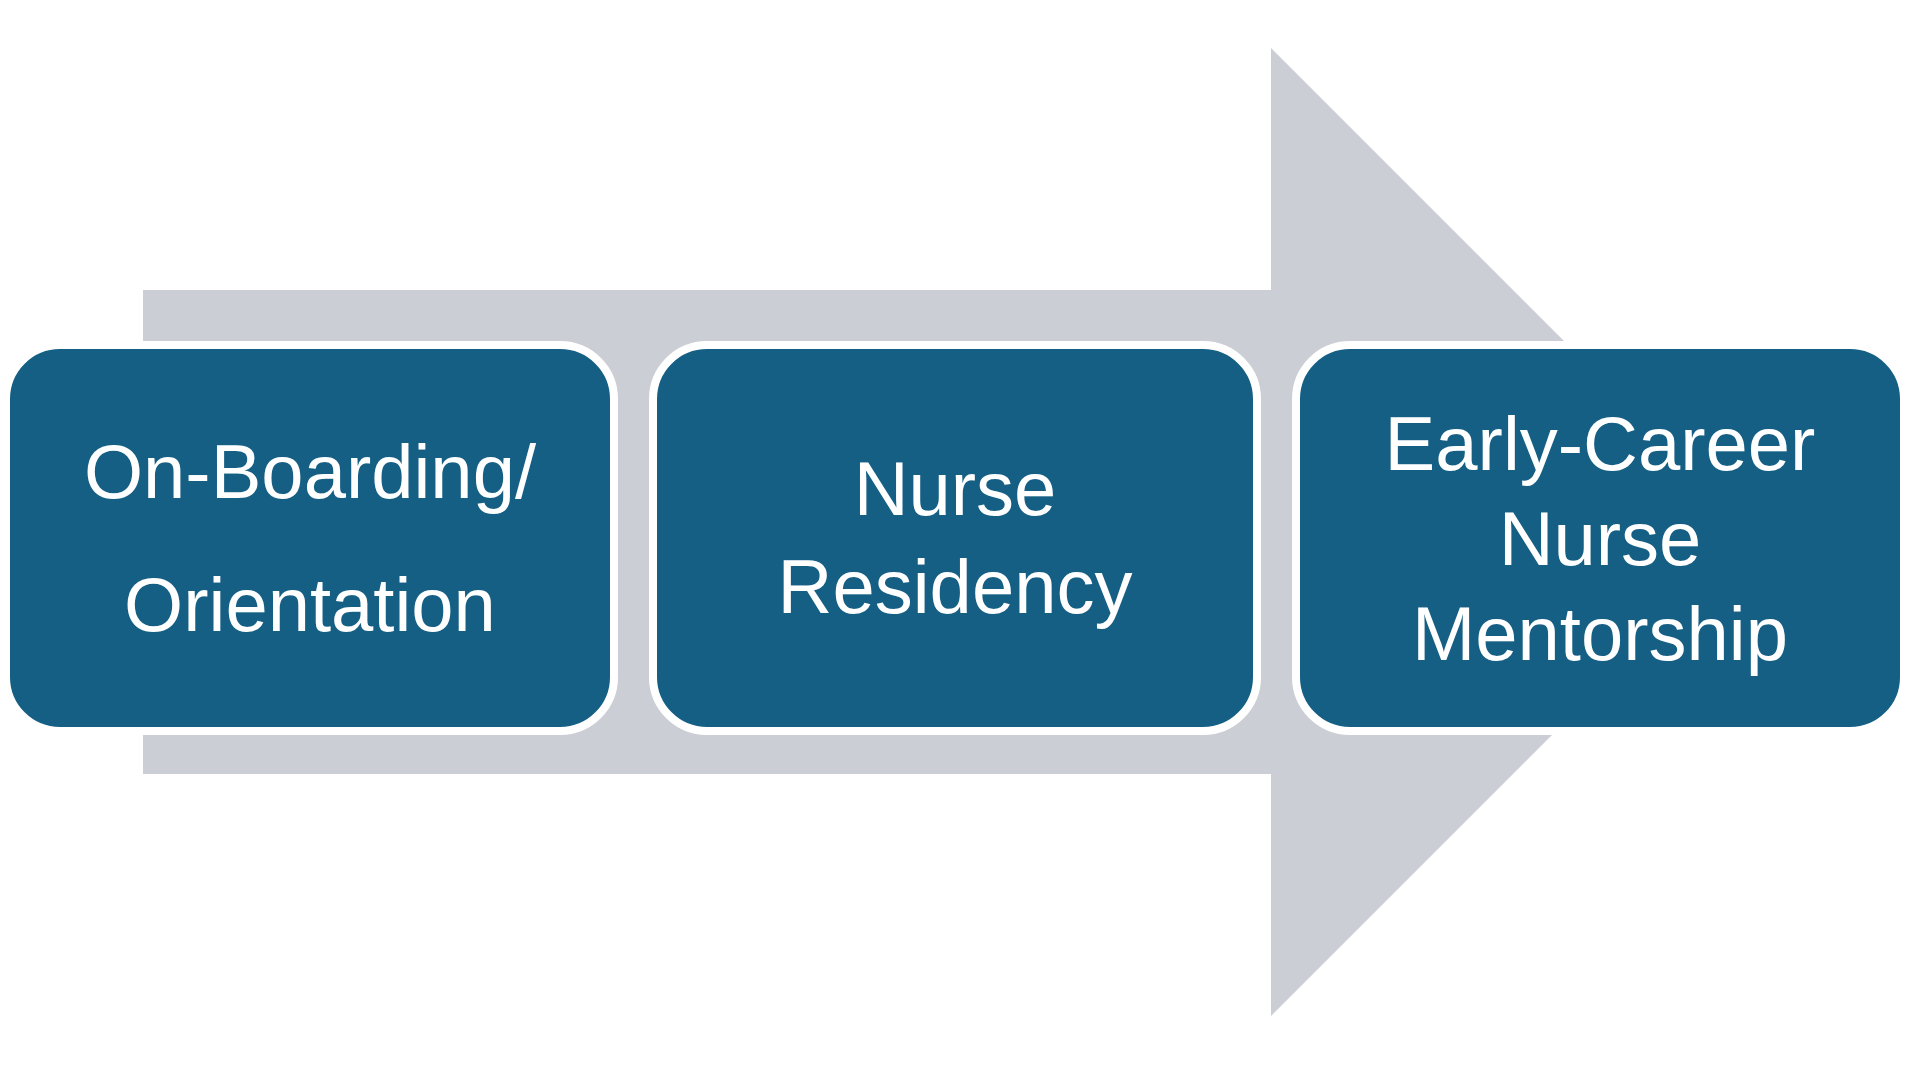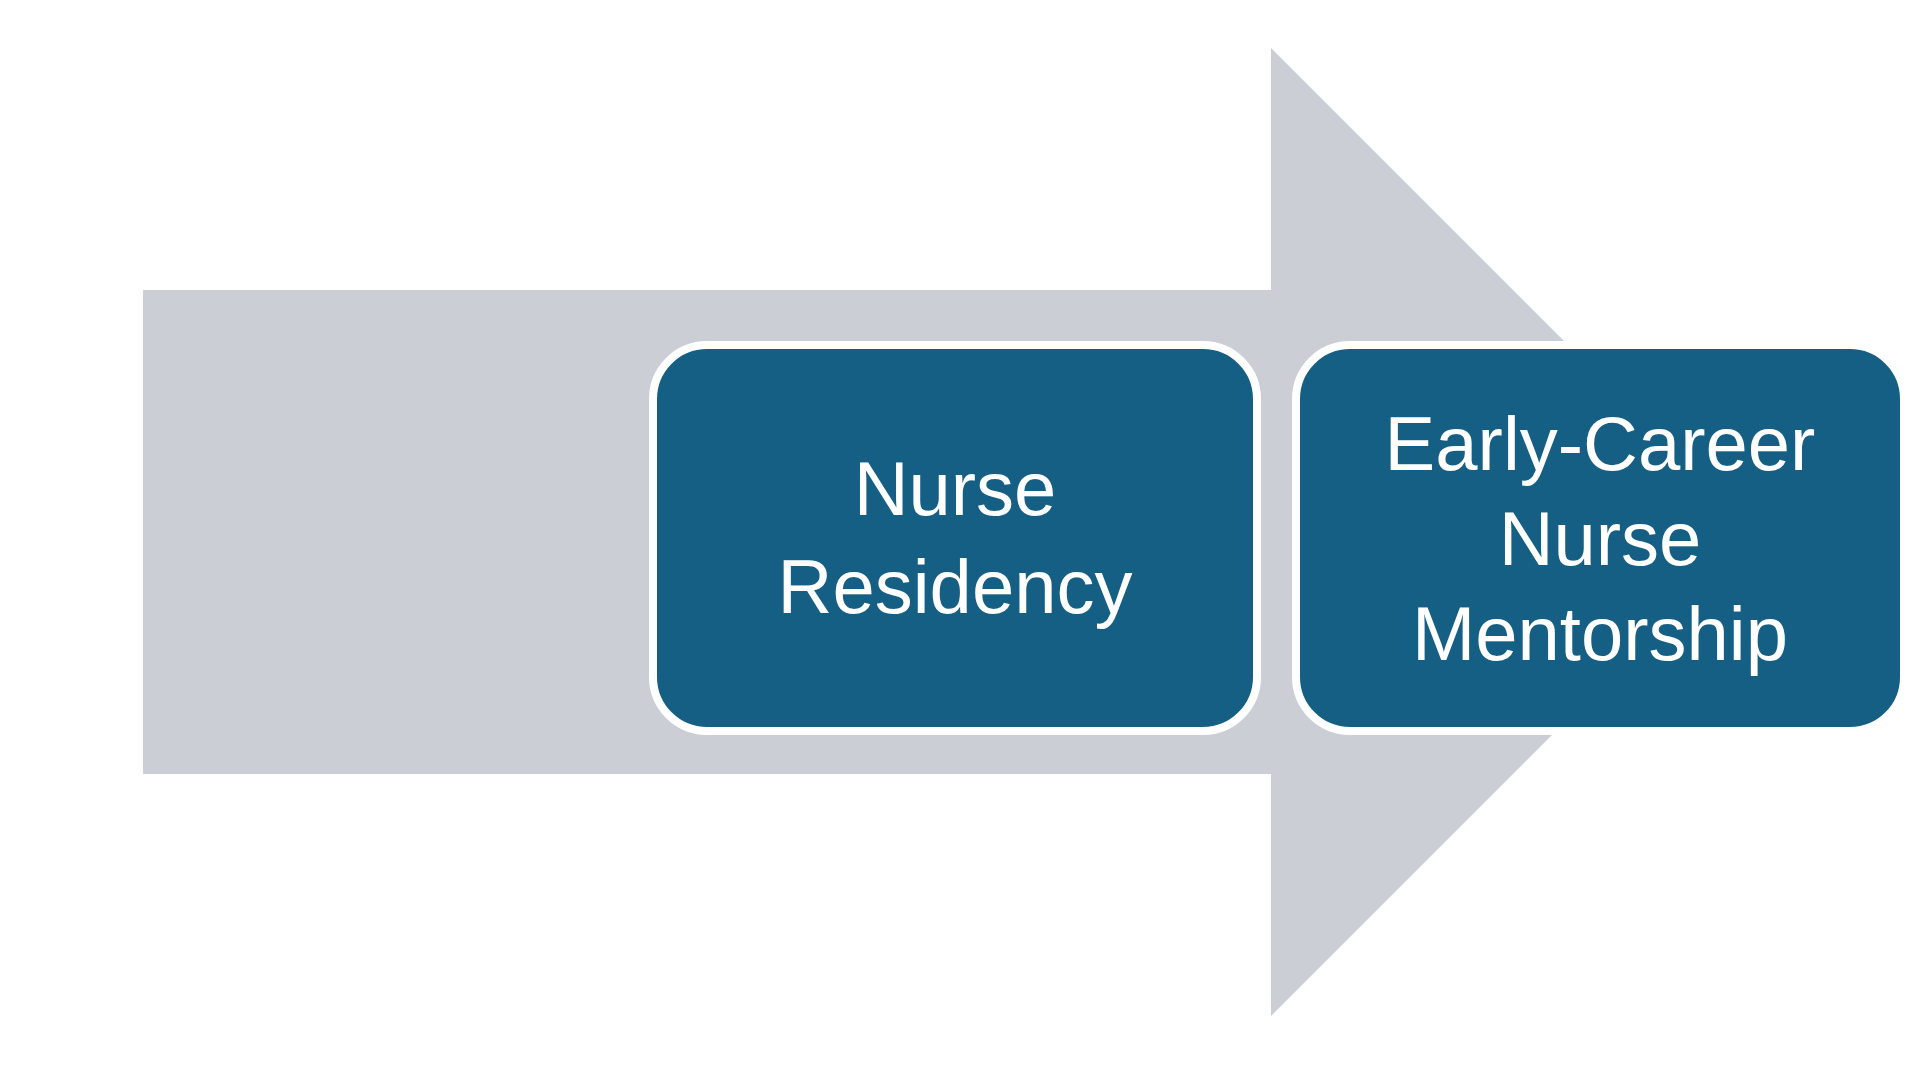--- a/index.html
+++ b/index.html
@@ -55,20 +55,24 @@
 </style>
 </head>
 <body>
 
 <div class="canvas">
 
   <svg class="arrow-svg" viewBox="0 0 1920 1080" role="img">
     <path class="arrow-shape" d="M143 290 L1271 290 L1271 48 L1755 532 L1271 1016 L1271 774 L143 774 Z"></path>
   </svg>
 
+  <div class="step step-1">
+    <div class="step-label">On-Boarding/
+Orientation</div>
+  </div>
 
   <div class="step step-2">
     <div class="step-label">Nurse
 Residency</div>
   </div>
 
   <div class="step step-3">
     <div class="step-label">Early-Career
 Nurse
 Mentorship</div>

